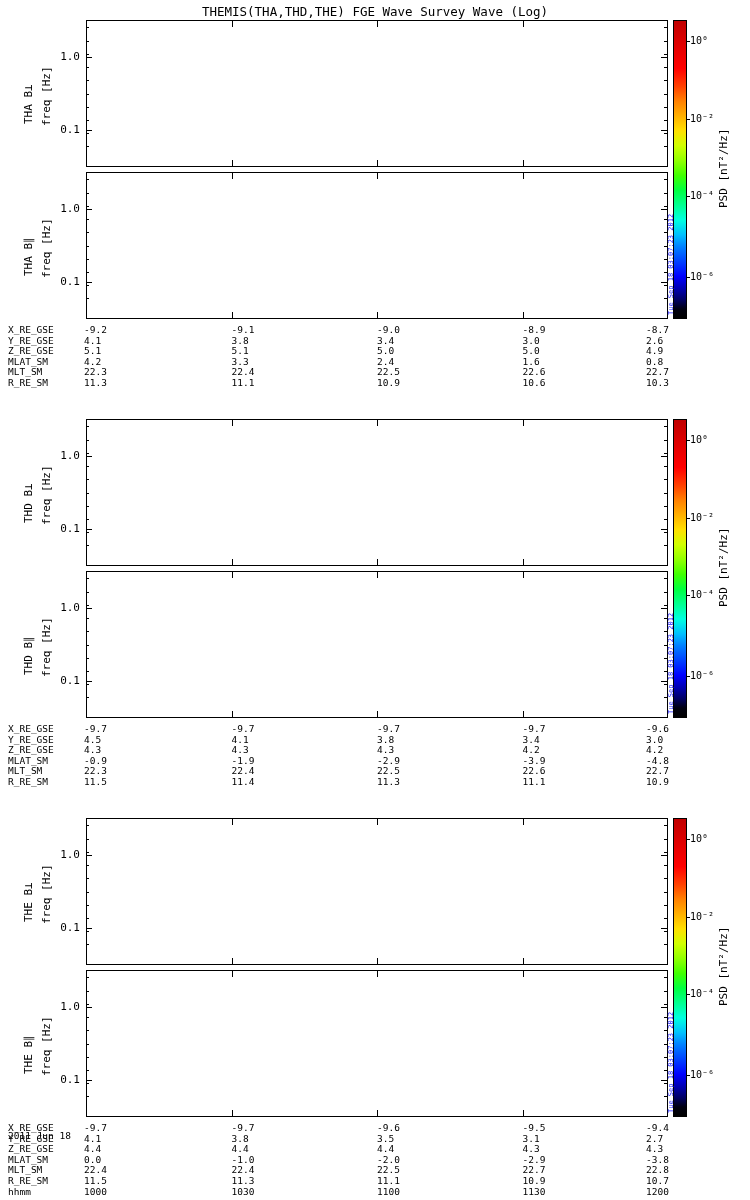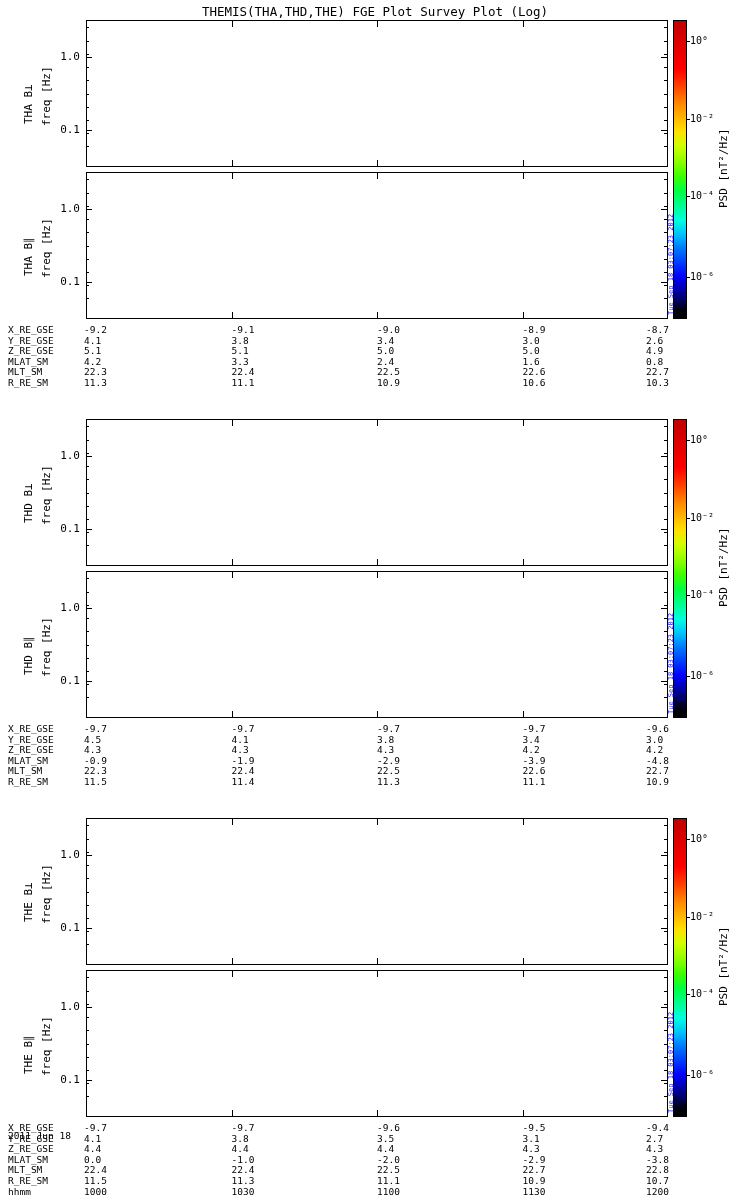--- a/index.html
+++ b/index.html
@@ -48,21 +48,21 @@
   .annot .v{position:absolute;text-align:left;}
   .annot .row{position:relative;height:10.6px;}
 
   .datestamp{position:absolute;font-size:9.5px;}
 </style>
 </head>
 <body>
 
 <div id="root">
 
-  <div class="title">THEMIS(THA,THD,THE) FGE Plot Survey Plot (Log)</div>
+  <div class="title">THEMIS(THA,THD,THE) FGE Wave Survey Wave (Log)</div>
 
   <div id="generated">
       <div class="panel" style="left:86px;top:20px;width:582px;height:147px;"></div>
       <div class="ytick" style="left:46px;top:50.485px;">1.0</div>
       <div class="tick" style="left:86px;top:57.485px;width:6px;height:1px;"></div>
       <div class="tick" style="left:661px;top:57.485px;width:6px;height:1px;"></div>
       <div class="ytick" style="left:46px;top:122.51499999999999px;">0.1</div>
       <div class="tick" style="left:86px;top:129.515px;width:6px;height:1px;"></div>
       <div class="tick" style="left:661px;top:129.515px;width:6px;height:1px;"></div>
       <div class="tick" style="left:86px;top:27.35px;width:3px;height:1px;"></div>

